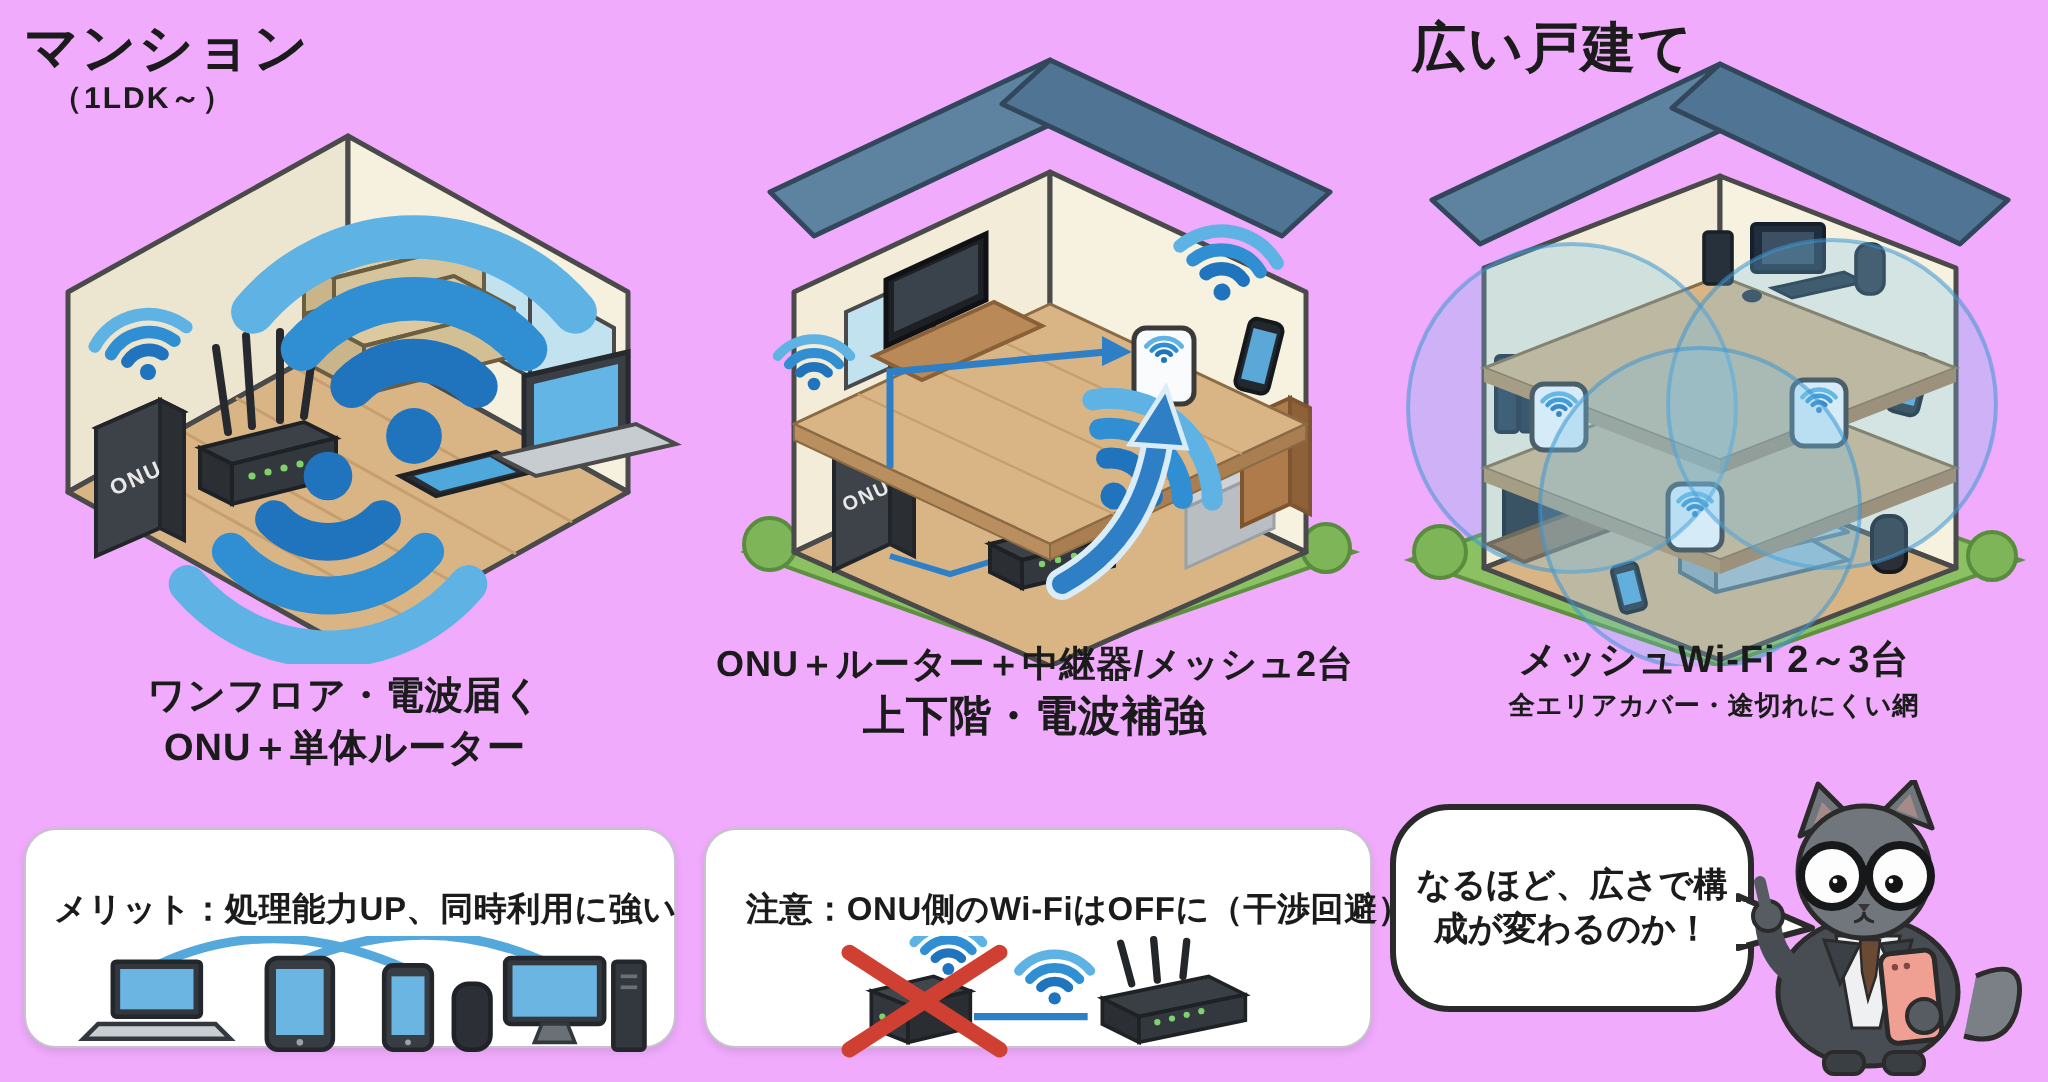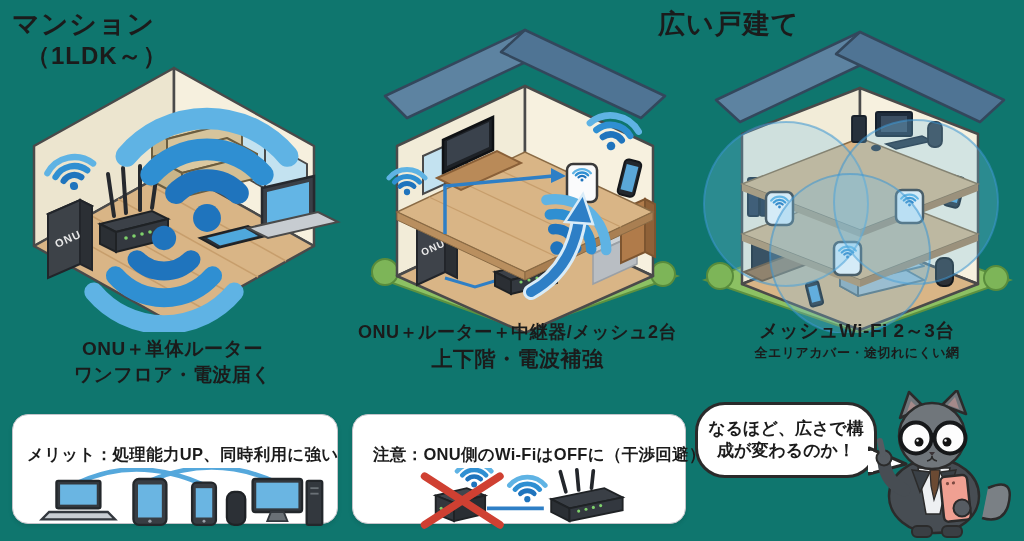--- a/index.html
+++ b/index.html
@@ -1,24 +1,24 @@
 <!DOCTYPE html>
 <html><head>
 <meta charset="utf-8">
 <style>
   html,body{margin:0;padding:0;}
   #canvas{
     position:relative;width:1024px;height:541px;overflow:hidden;
-    background:#0f766e;
+    background:#f0abfc;
     font-family:"Liberation Sans","DejaVu Sans",sans-serif;
     font-weight:700;color:#1b1b1b;
   }
   .abs{position:absolute;}
   .panel-title{font-size:27px;line-height:1.1;letter-spacing:1px;}
-  .panel-subtitle{font-size:24px;letter-spacing:1px;}
+  .panel-subtitle{font-size:15px;letter-spacing:1px;}
   .caption{width:100%;text-align:center;font-size:19px;line-height:1.38;letter-spacing:0.5px;}
   .caption .l1{white-space:nowrap;}
   .note-box{
     background:#ffffff;border:1px solid #c4c4ca;border-radius:16px;
     box-shadow:0 2px 4px rgba(0,0,0,0.10);
     box-sizing:border-box;padding:9px 12px 4px 14px;
   }
   .note-title{font-size:16.5px;letter-spacing:0.3px;white-space:nowrap;display:flex;align-items:center;gap:6px;margin-top:20px;}
   .bubble{
     background:#ffffff;border:3px solid #2a2a2a;border-radius:30px;
@@ -106,22 +106,22 @@
       <polygon points="265,136 307,126 307,158 265,168" fill="#63b5e5"></polygon>
       <polygon points="246,172 316,156 336,166 266,182" fill="#c7ccd1" stroke="#4a4a4a" stroke-width="2"></polygon>
     </g>
 
     <use href="#wifi" transform="translate(72,130) rotate(-12) scale(0.9)"></use>
     <use href="#wifi" transform="translate(205,162) scale(3.1)"></use>
     <use href="#wifi" transform="translate(162,182) rotate(180) scale(2.7)"></use>
   </svg>
 
   <div class="abs caption" style="left:0px;top:336px;width:345px;">
+    <div class="l1">ワンフロア・電波届く</div>
     <div class="l1">ONU＋単体ルーター</div>
-    <div class="l1">ワンフロア・電波届く</div>
   </div>
 
 
   <svg class="abs" style="left:345px;top:28px;" width="345" height="305" viewBox="0 0 345 305">
     <polygon points="28,248 175,196 332,248 178,302" fill="#8cc163" stroke="#5d9140" stroke-width="2"></polygon>
     <circle cx="40" cy="244" r="13" fill="#7db558" stroke="#598c3c" stroke-width="2"></circle>
     <circle cx="318" cy="246" r="12" fill="#7db558" stroke="#598c3c" stroke-width="2"></circle>
 
     <polygon points="180,58 52,118 52,248 180,188" fill="#f2ecd8" stroke="#4a4a4a" stroke-width="2.5" stroke-linejoin="round"></polygon>
     <polygon points="180,58 308,118 308,248 180,188" fill="#f7f1df" stroke="#4a4a4a" stroke-width="2.5" stroke-linejoin="round"></polygon>
@@ -204,21 +204,21 @@
       <polygon points="180,2 40,68 62,90 202,24" fill="#5d83a1"></polygon>
       <polygon points="180,2 320,68 296,90 156,24" fill="#4f7494"></polygon>
     </g>
   </svg>
 
   <div class="abs caption" style="left:345px;top:320px;width:345px;font-size:18px;">
     <div class="l1">ONU＋ルーター＋中継器/メッシュ2台</div>
     <div class="l1" style="font-size:21px;">上下階・電波補強</div>
   </div>
 
-  <div class="abs" style="left:658px;top:10px;text-align:right;">
+  <div class="abs" style="left:706px;top:10px;text-align:right;">
     <div class="panel-title">広い戸建て</div>
   </div>
 
   <svg class="abs" style="left:690px;top:28px;" width="334" height="305" viewBox="0 0 334 305">
     <polygon points="15,252 167,198 320,252 170,305" fill="#8cc163" stroke="#5d9140" stroke-width="2"></polygon>
     <circle cx="30" cy="248" r="13" fill="#7db558" stroke="#598c3c" stroke-width="2"></circle>
     <circle cx="306" cy="250" r="12" fill="#7db558" stroke="#598c3c" stroke-width="2"></circle>
 
     <polygon points="170,60 52,106 52,256 170,210" fill="#f2ecd8" stroke="#4a4a4a" stroke-width="2.5" stroke-linejoin="round"></polygon>
     <polygon points="170,60 288,106 288,256 170,210" fill="#f7f1df" stroke="#4a4a4a" stroke-width="2.5" stroke-linejoin="round"></polygon>
@@ -372,21 +372,21 @@
         <g fill="#7fd26b">
             <circle cx="214" cy="47" r="1.7"></circle>
             <circle cx="222" cy="45" r="1.7"></circle>
             <circle cx="230" cy="43" r="1.7"></circle>
             <circle cx="238" cy="41" r="1.7"></circle>
           </g>
       </g>
     </svg>
   </div>
 
-  <div class="abs bubble" style="left:695px;top:402px;width:182px;height:76px;">
+  <div class="abs bubble" style="left:695px;top:402px;width:182px;height:104px;">
     <span>なるほど、広さで構成が変わるのか！</span>
   </div>
   <svg class="abs" style="left:868px;top:444px;" width="42" height="36" viewBox="0 0 42 36">
     <polygon points="1,4 38,20 1,30" fill="#ffffff" stroke="#2a2a2a" stroke-width="3" stroke-linejoin="round"></polygon>
     <rect x="0" y="7" width="5" height="21" fill="#ffffff"></rect>
   </svg>
 
   <svg class="abs" style="left:856px;top:390px;" width="162" height="150" viewBox="0 0 162 150">
 
     <path d="M132,98 Q160,86 152,116 Q146,134 126,128" fill="#7a8085" stroke="#2b2b2b" stroke-width="2.5"></path>

